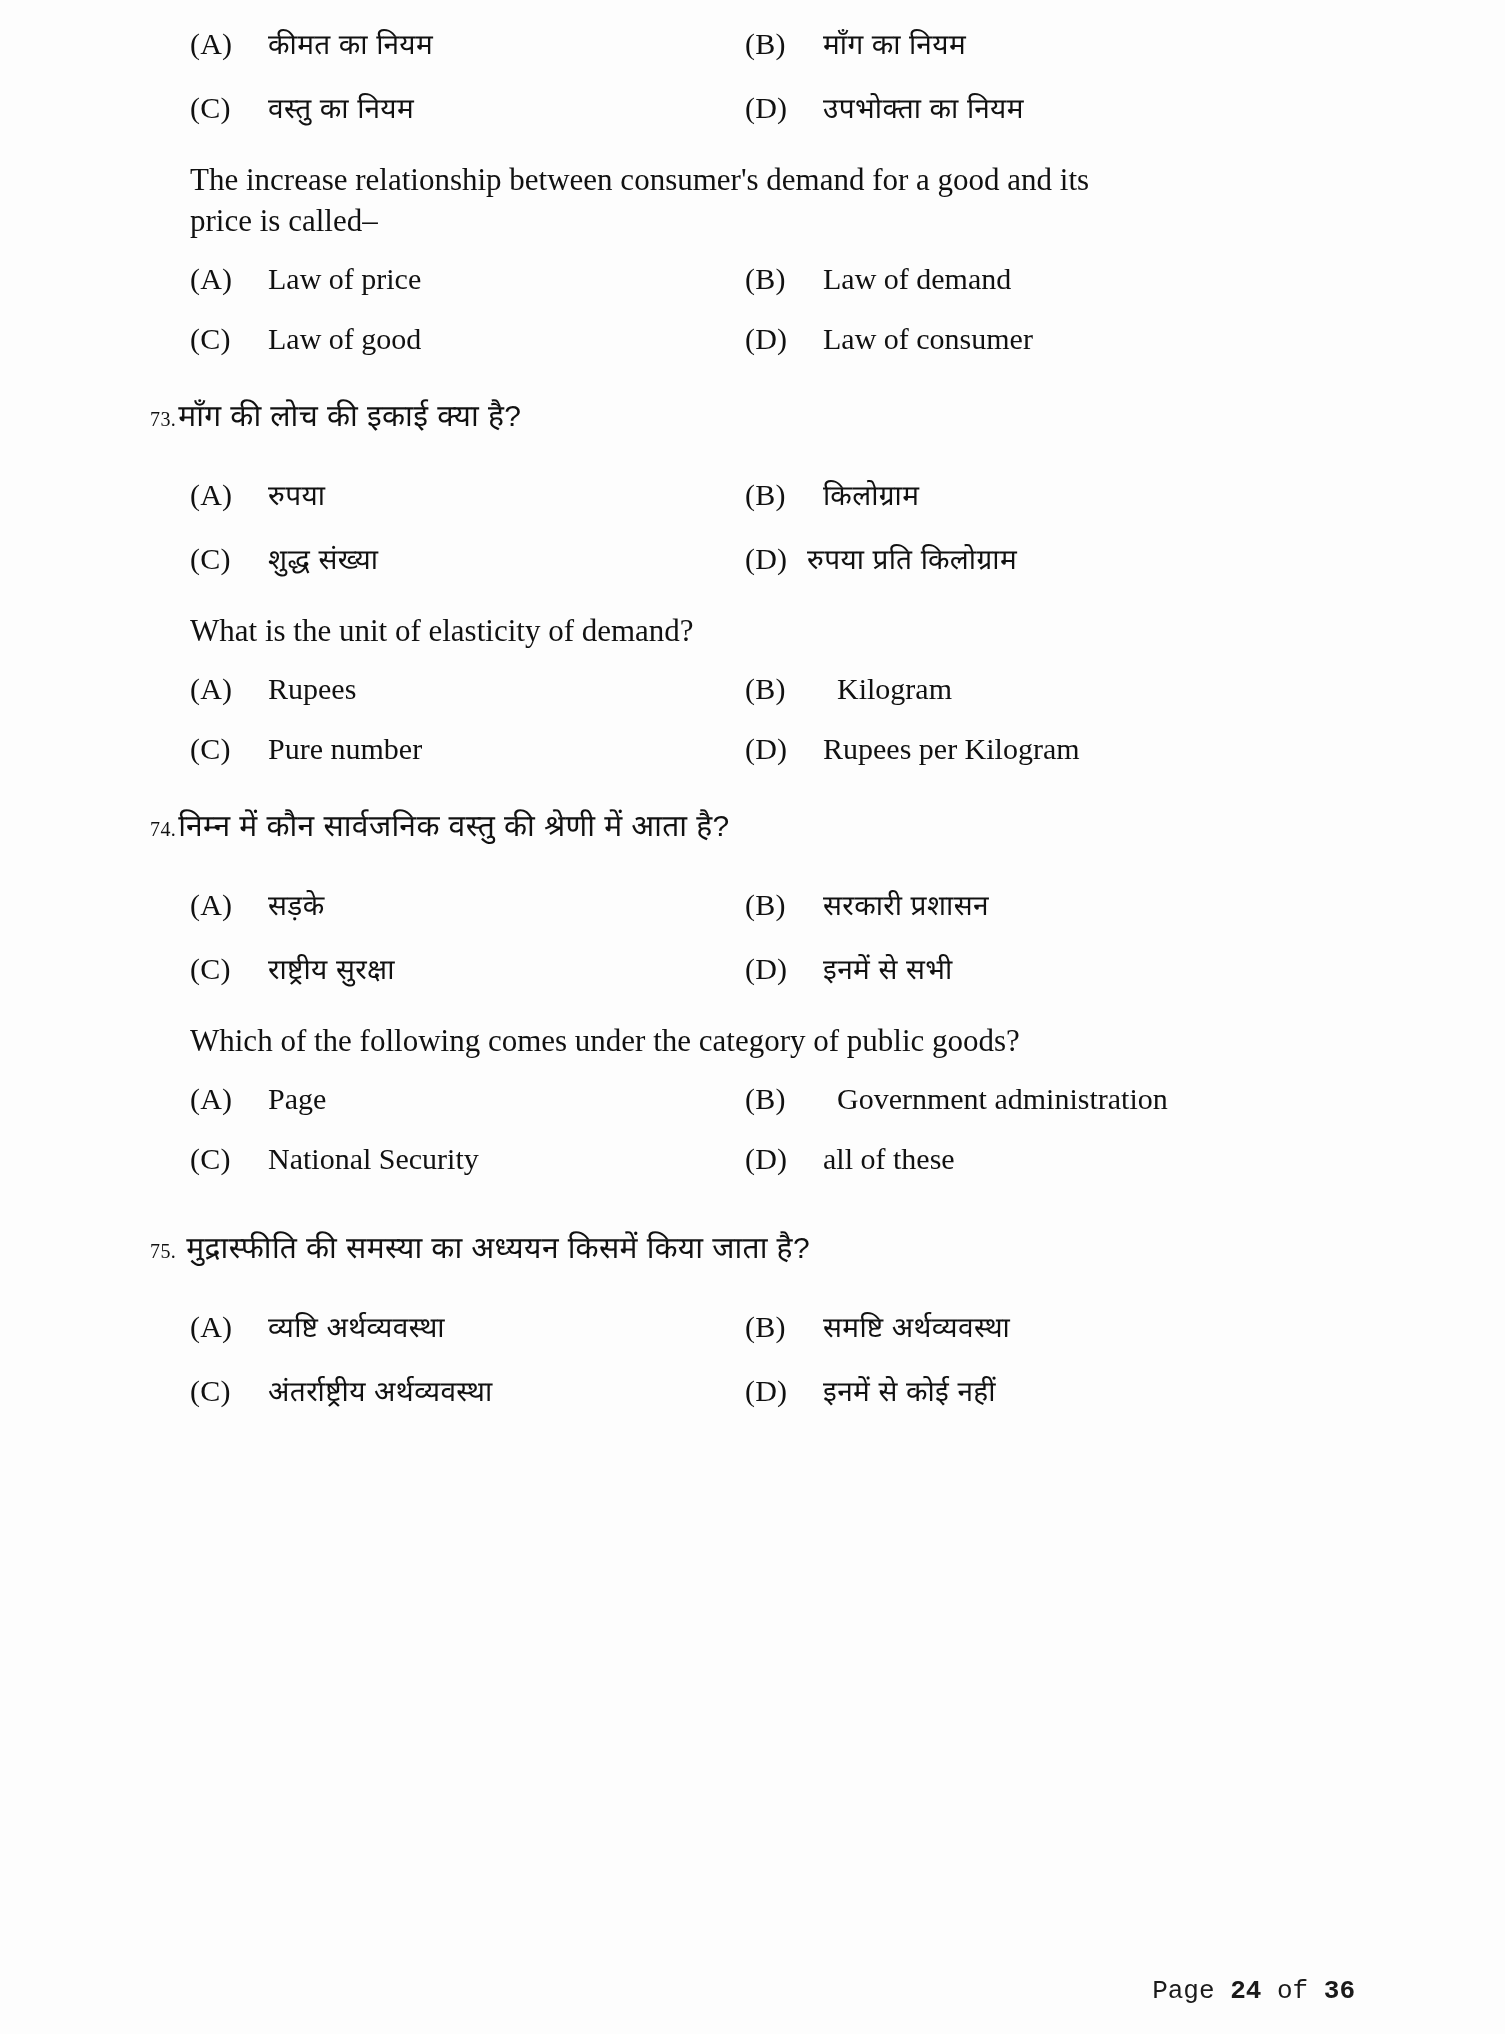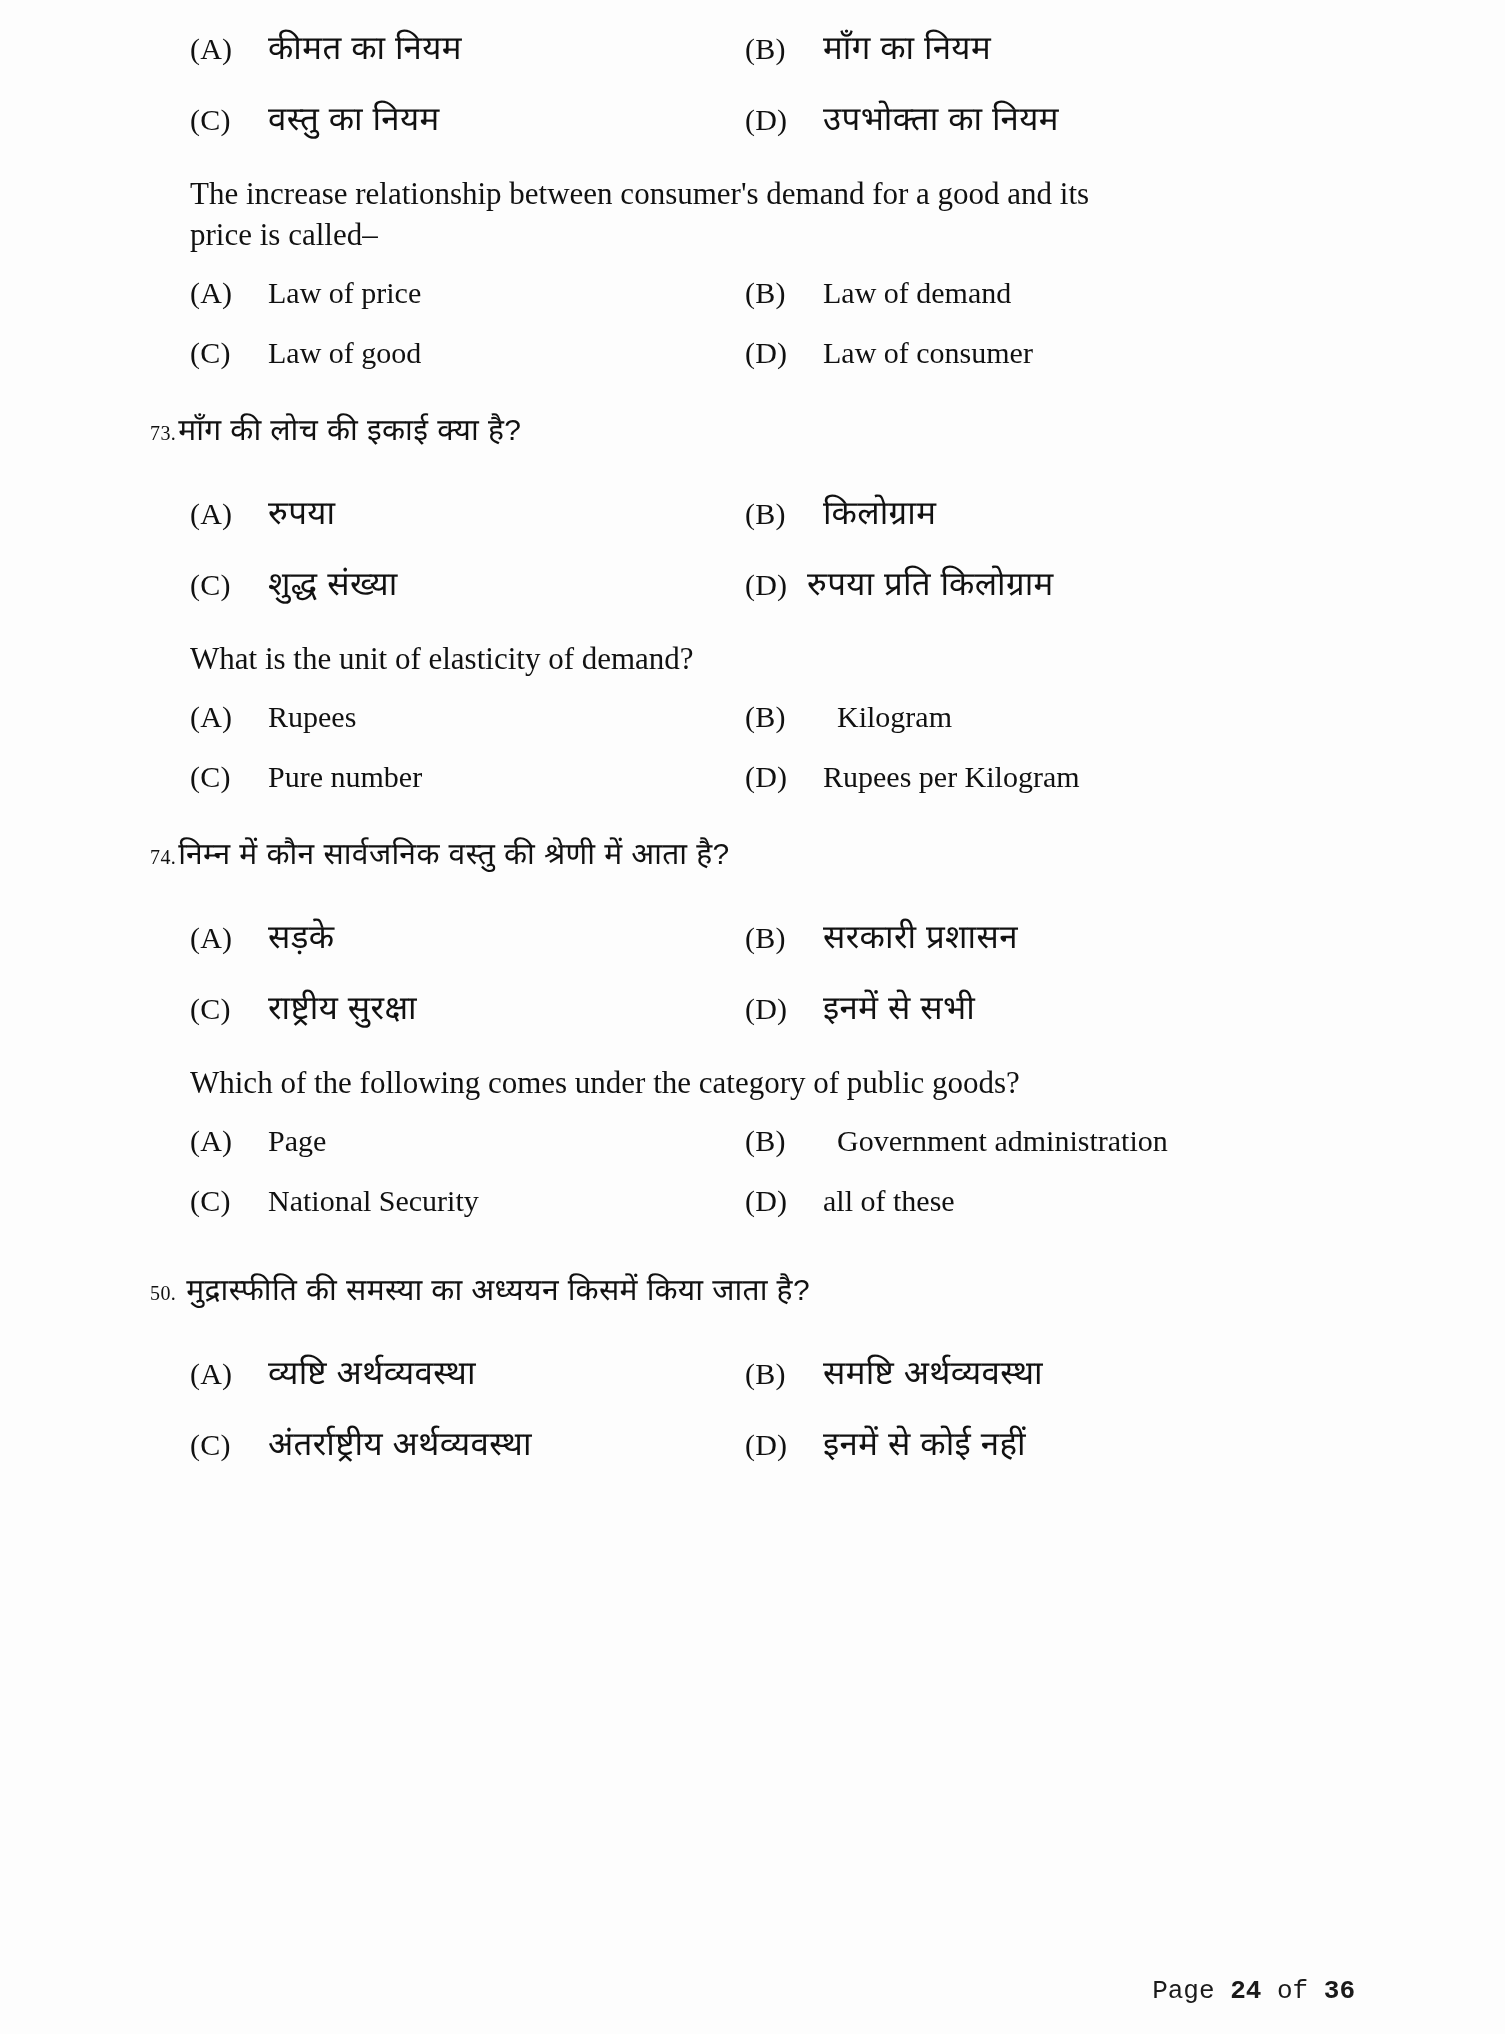--- a/index.html
+++ b/index.html
@@ -51,21 +51,21 @@
     font-size: 30px;
     letter-spacing: 0.2px;
   }
   .opt-key.tight { min-width: 62px; }
 
   .opt-text {
     font-size: 30px;
   }
   .opt-text.hin {
     font-family: "Liberation Sans", "DejaVu Sans", sans-serif;
-    font-size: 33px;
+    font-size: 28px;
     letter-spacing: 0.4px;
   }
   .opt-text.indent { padding-left: 14px; }
 
   
   .stem-en {
     font-size: 31px;
     line-height: 1.0;
     margin: 0 0 10px 0;
     padding-left: 40px;
@@ -283,21 +283,21 @@
       </div>
       <div class="opt-cell right">
         <span class="opt-key">(D)</span>
         <span class="opt-text">all of these</span>
       </div>
     </div>
 
     <div class="gap-lg"></div>
 
     <div class="qline">
-      <span class="qnum sp">50.</span>
+      <span class="qnum sp">75.</span>
       <span>मुद्रास्फीति की समस्या का अध्ययन किसमें किया जाता है?</span>
     </div>
 
     <div class="gap-md"></div>
 
     <div class="opt-row">
       <div class="opt-cell left">
         <span class="opt-key">(A)</span>
         <span class="opt-text hin">व्यष्टि अर्थव्यवस्था</span>
       </div>

